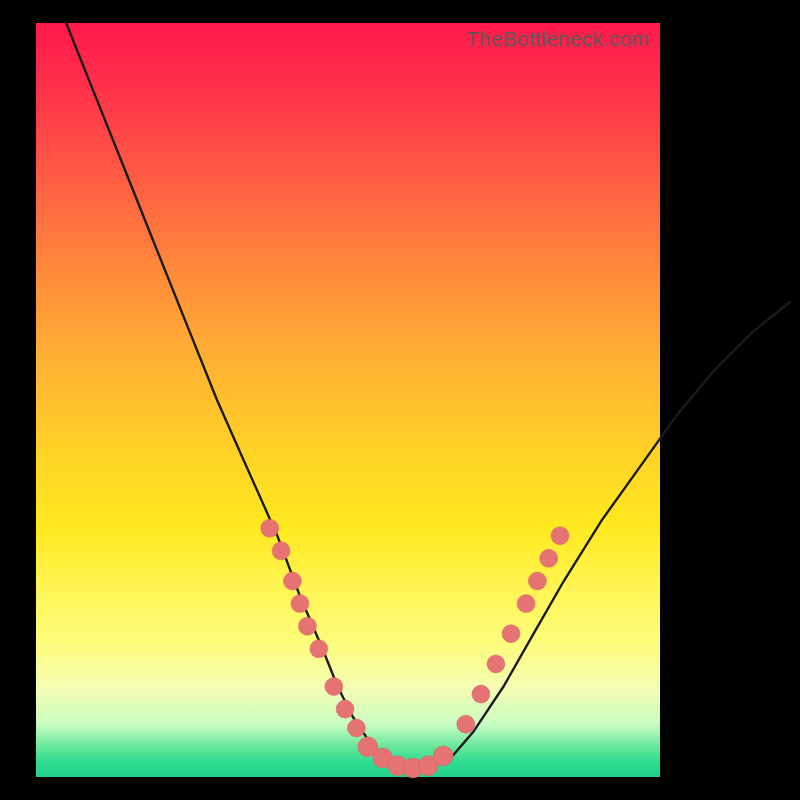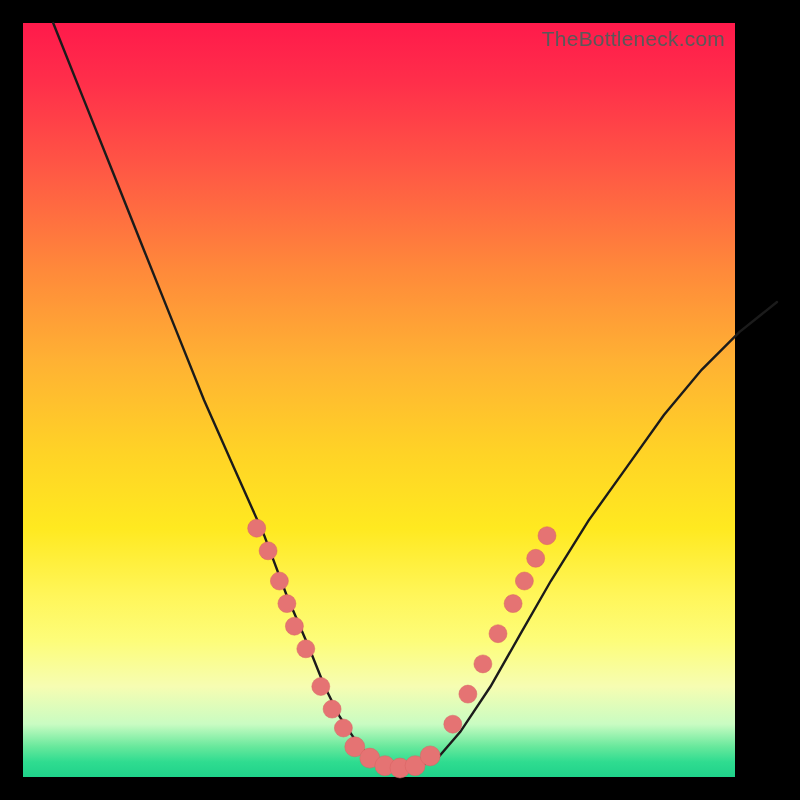--- a/index.html
+++ b/index.html
@@ -12,23 +12,23 @@
     font-family: Arial, Helvetica, sans-serif;
   }
   .frame {
     position: relative;
     width: 800px;
     height: 800px;
     background: #000;
   }
   .plot {
     position: absolute;
-    left: 23px;
+    left: 36px;
     top: 23px;
-    width: 712px;
+    width: 624px;
     height: 754px;
     
     background: linear-gradient(to bottom,
       #ff1a4b 0%,
       #ff2f4a 8%,
       #ff5a44 20%,
       #ff8a3a 33%,
       #ffb233 45%,
       #ffd326 57%,
       #ffe920 67%,

